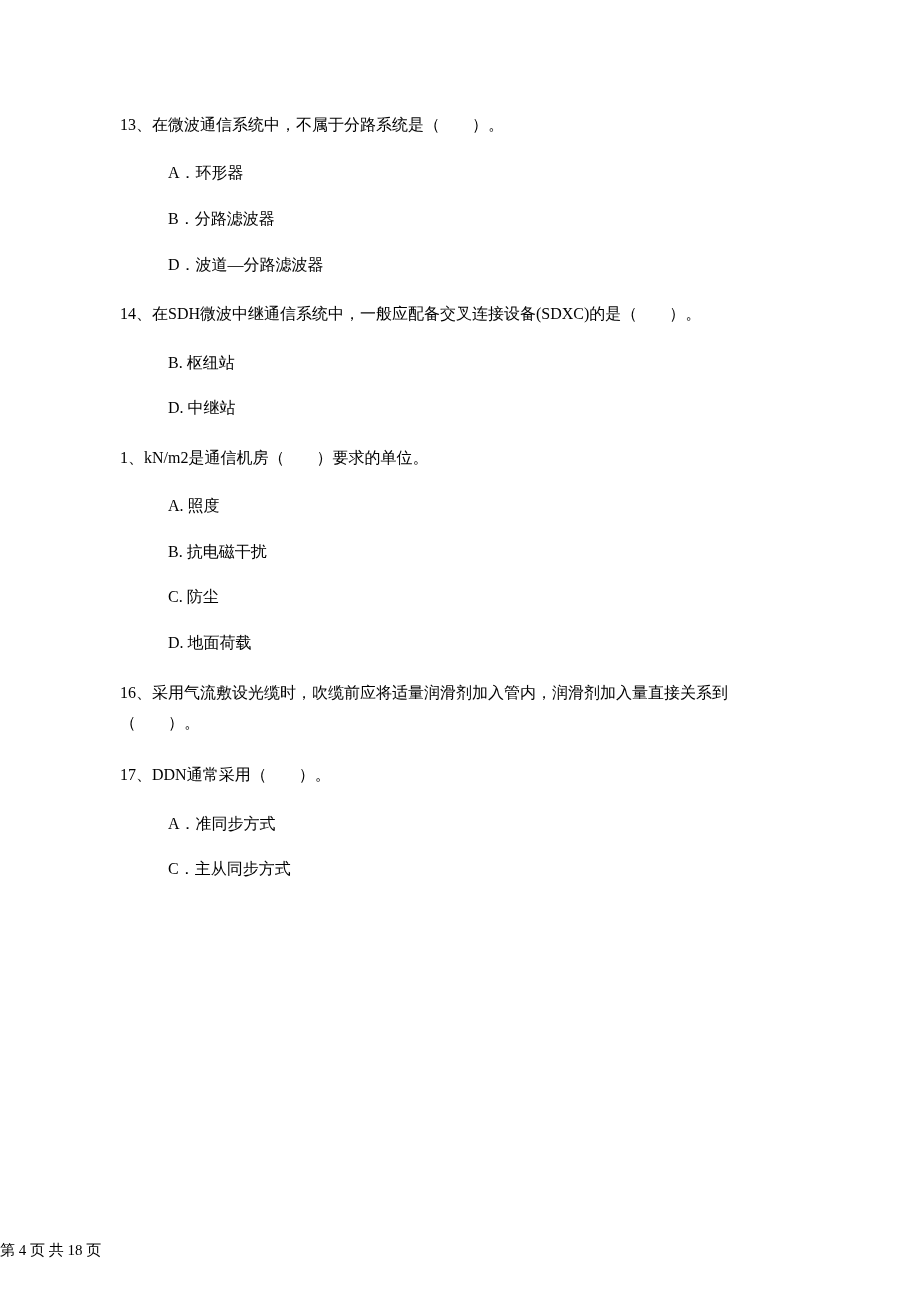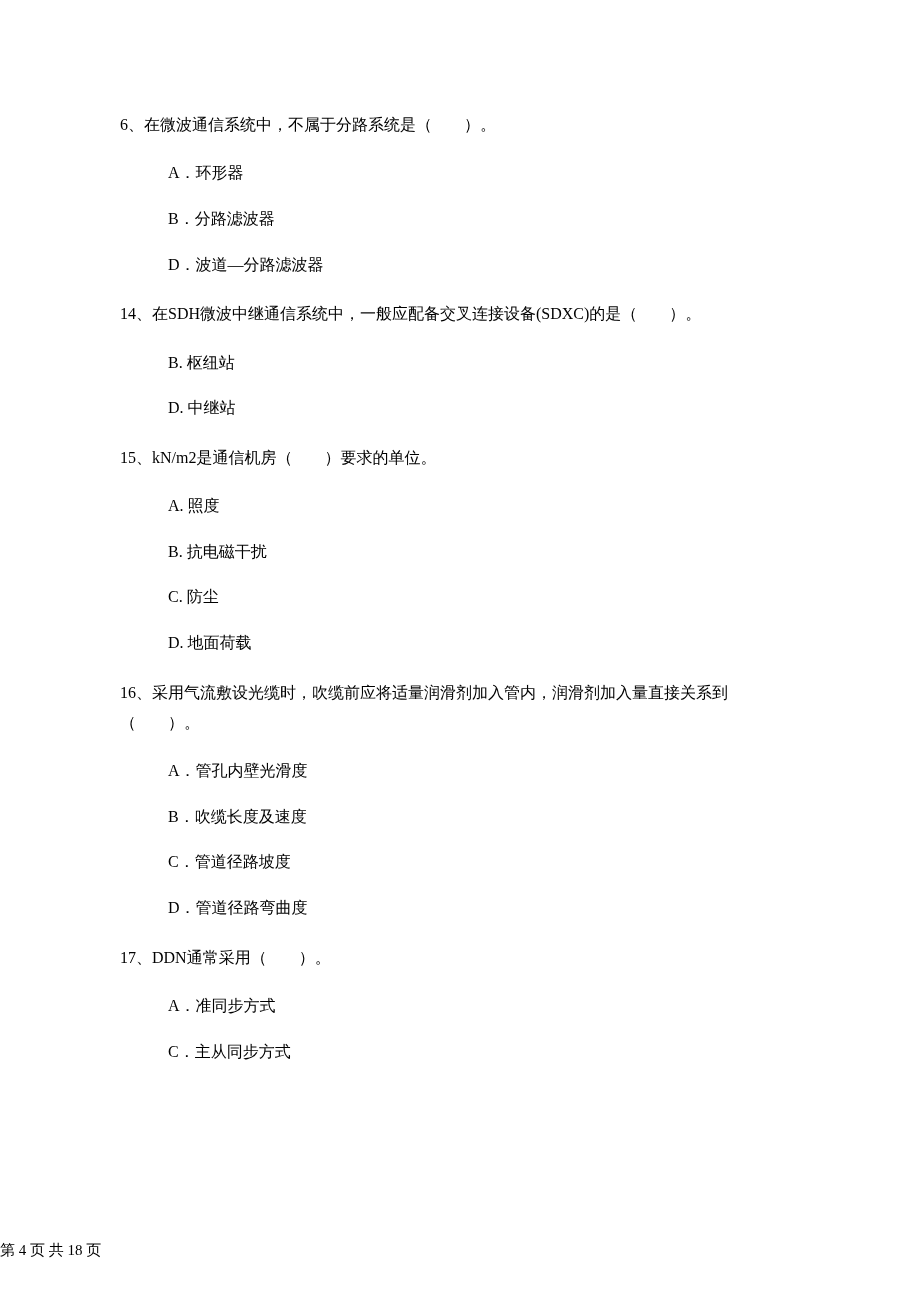--- a/index.html
+++ b/index.html
@@ -40,54 +40,48 @@
       text-align: left;
       font-size: 15px;
     }
   </style>
 </head>
 <body>
 
 <div>
 
   <div class="question">
-    <div class="question-text">6、在微波通信系统中，不属于分路系统是（　　）。</div>
+    <div class="question-text">13、在微波通信系统中，不属于分路系统是（　　）。</div>
     <div class="options">
       <div class="option">A．环形器</div>
       <div class="option">B．分路滤波器</div>
       <div class="option">D．波道—分路滤波器</div>
     </div>
   </div>
 
   <div class="question">
     <div class="question-text">14、在SDH微波中继通信系统中，一般应配备交叉连接设备(SDXC)的是（　　）。</div>
     <div class="options">
       <div class="option">B. 枢纽站</div>
       <div class="option">D. 中继站</div>
     </div>
   </div>
 
   <div class="question">
-    <div class="question-text">15、kN/m2是通信机房（　　）要求的单位。</div>
+    <div class="question-text">1、kN/m2是通信机房（　　）要求的单位。</div>
     <div class="options">
       <div class="option">A. 照度</div>
       <div class="option">B. 抗电磁干扰</div>
       <div class="option">C. 防尘</div>
       <div class="option">D. 地面荷载</div>
     </div>
   </div>
 
   <div class="question">
     <div class="question-text">16、采用气流敷设光缆时，吹缆前应将适量润滑剂加入管内，润滑剂加入量直接关系到（　　）。</div>
-    <div class="options">
-      <div class="option">A．管孔内壁光滑度</div>
-      <div class="option">B．吹缆长度及速度</div>
-      <div class="option">C．管道径路坡度</div>
-      <div class="option">D．管道径路弯曲度</div>
-    </div>
   </div>
 
   <div class="question">
     <div class="question-text">17、DDN通常采用（　　）。</div>
     <div class="options">
       <div class="option">A．准同步方式</div>
       <div class="option">C．主从同步方式</div>
     </div>
   </div>
 

